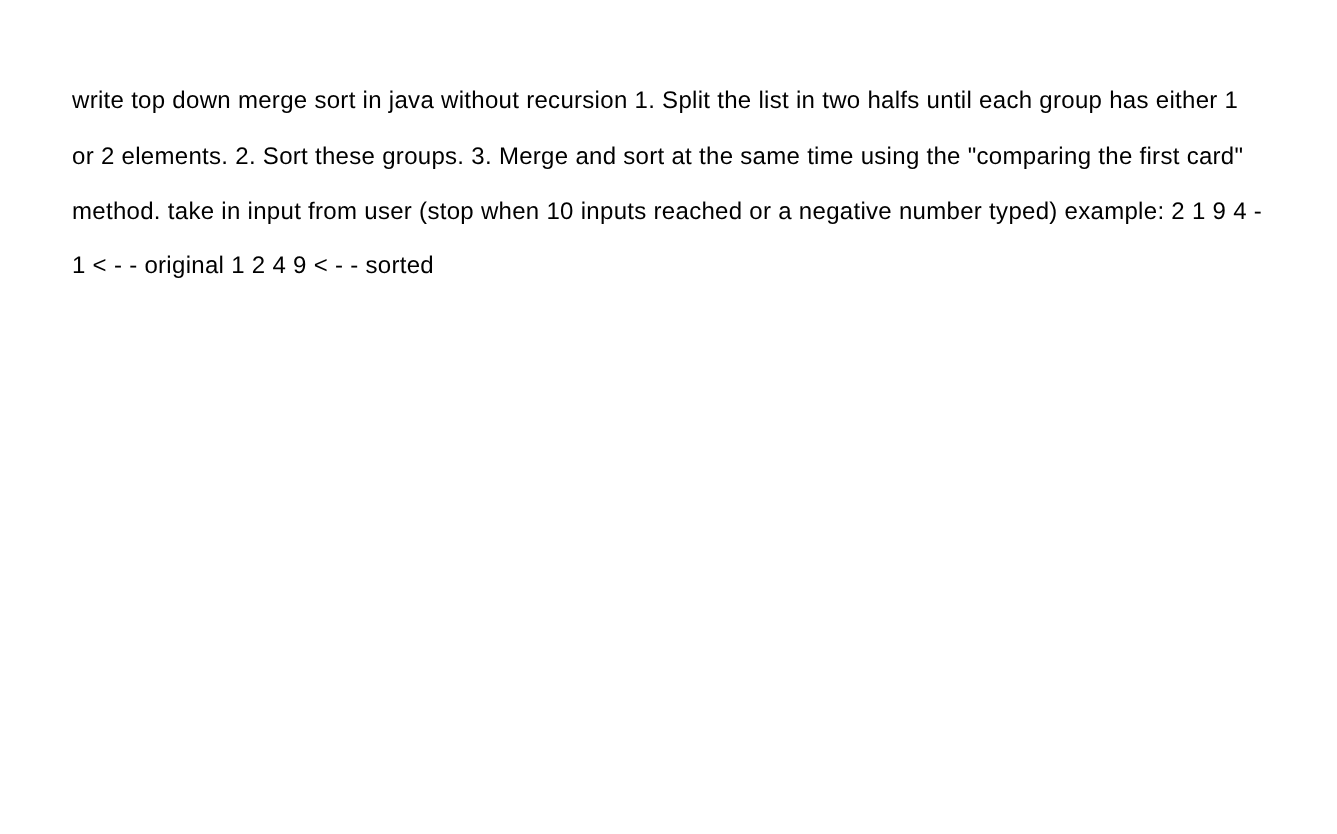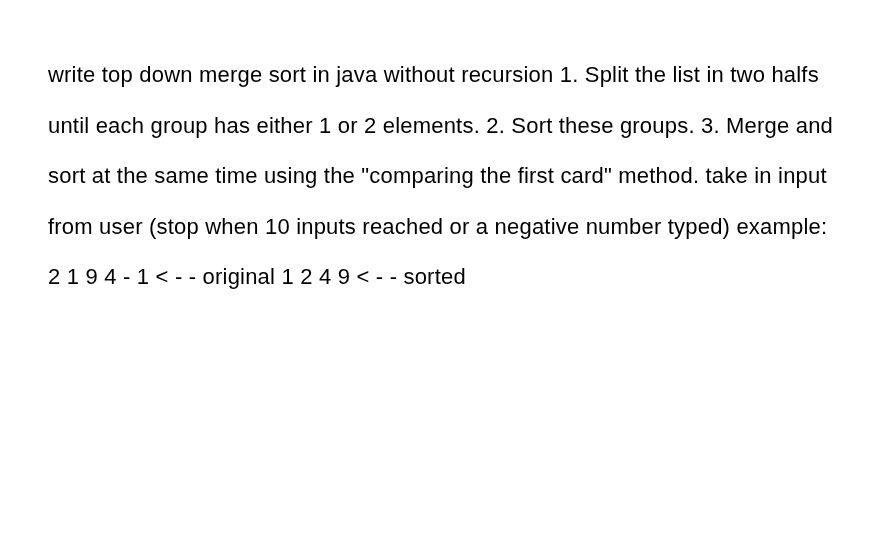--- a/index.html
+++ b/index.html
@@ -8,21 +8,21 @@
       box-sizing: border-box;
     }
     body {
       width: 891px;
       height: 556px;
       background: #ffffff;
       font-family: Arial, Helvetica, sans-serif;
       padding: 50px 48px;
     }
     .content {
-      font-size: 22px;
+      font-size: 16px;
       line-height: 2.3;
       color: #000000;
       letter-spacing: 0.2px;
     }
   </style>
 </head>
 <body>
 
 <div class="content">write top down merge sort in java without recursion 1. Split the list in two halfs until each group has either 1 or 2 elements. 2. Sort these groups. 3. Merge and sort at the same time using the "comparing the first card" method. take in input from user (stop when 10 inputs reached or a negative number typed) example: 2 1 9 4 - 1 &lt; - - original 1 2 4 9 &lt; - - sorted</div>
 

